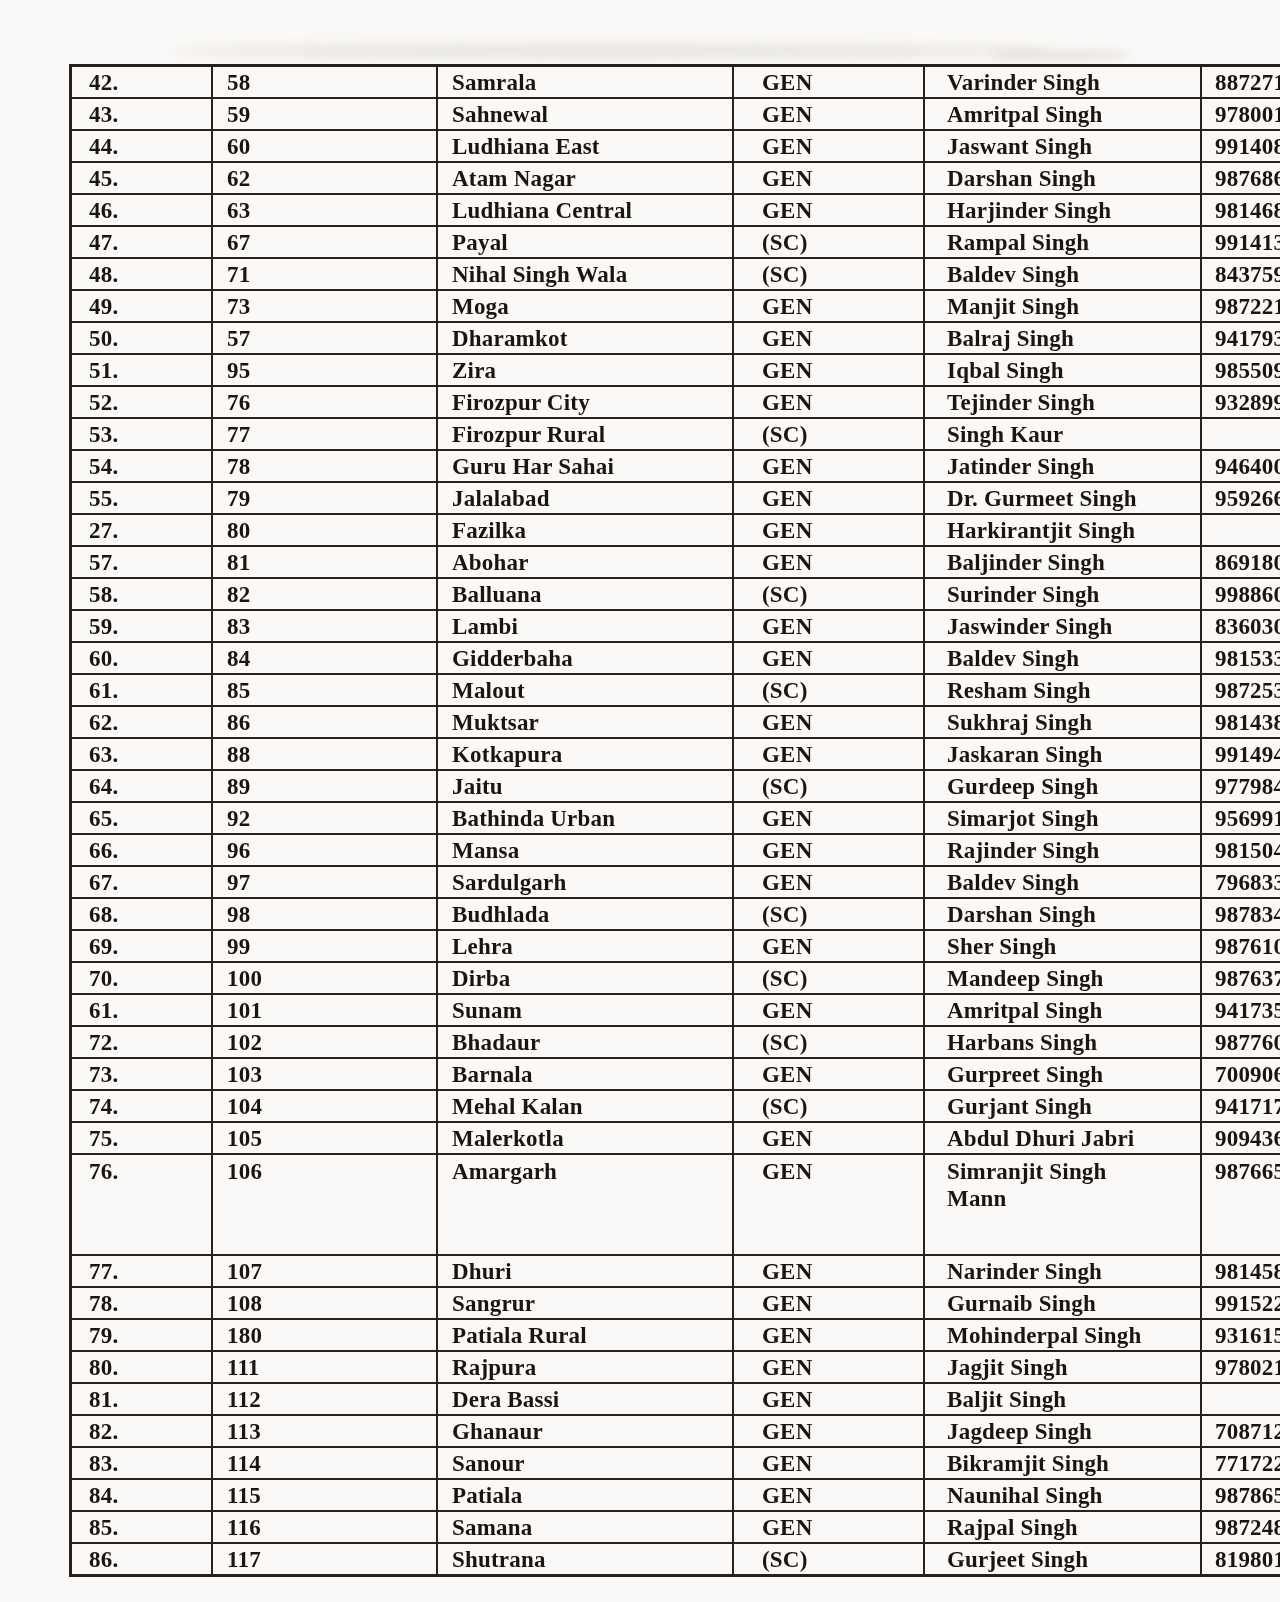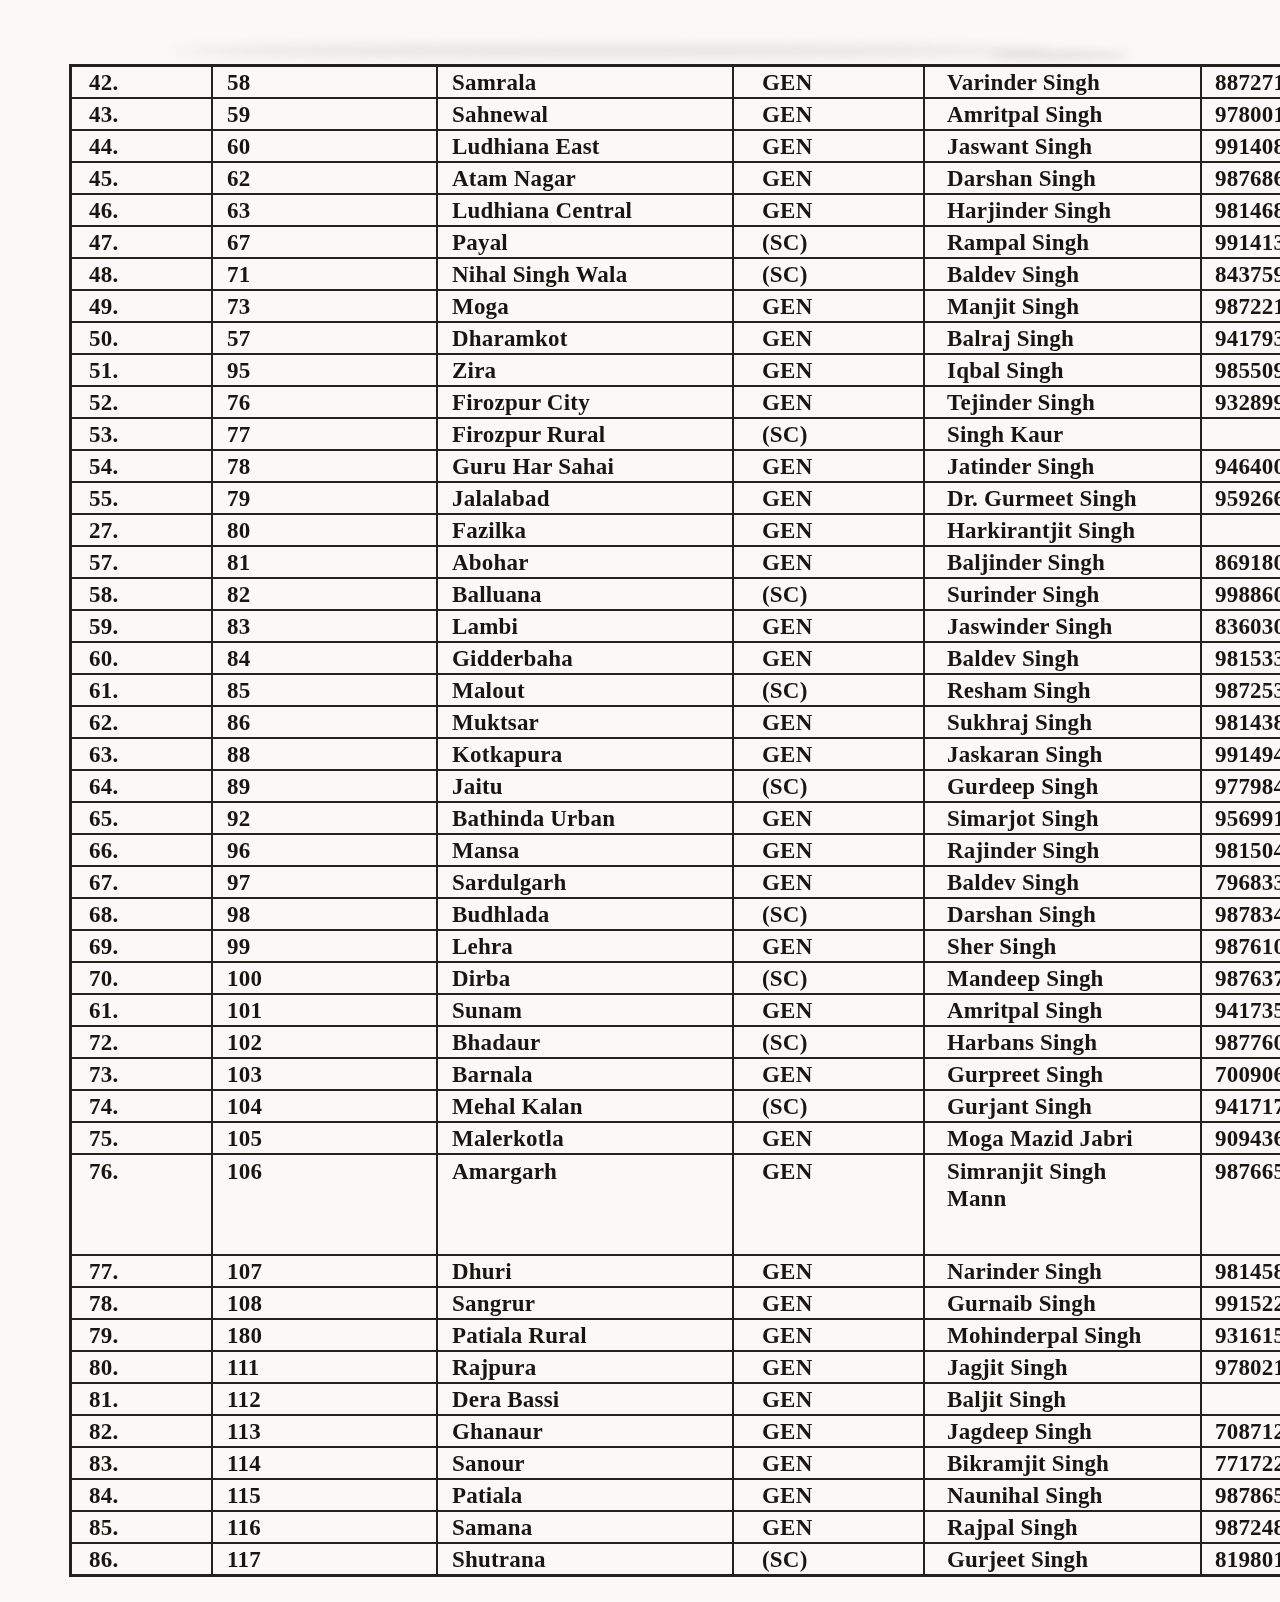--- a/index.html
+++ b/index.html
@@ -349,21 +349,21 @@
           <td class="col-constituency">Mehal Kalan</td>
           <td class="col-category">(SC)</td>
           <td class="col-incharge">Gurjant Singh</td>
           <td class="col-phone">9417173530</td>
         </tr>
         <tr>
           <td class="col-serial">75.</td>
           <td class="col-ac_no">105</td>
           <td class="col-constituency">Malerkotla</td>
           <td class="col-category">GEN</td>
-          <td class="col-incharge">Moga Mazid Jabri</td>
+          <td class="col-incharge">Abdul Dhuri Jabri</td>
           <td class="col-phone">9094360000</td>
         </tr>
         <tr>
           <td class="col-serial">76.</td>
           <td class="col-ac_no">106</td>
           <td class="col-constituency">Amargarh</td>
           <td class="col-category">GEN</td>
           <td class="col-incharge">Simranjit Singh Mann</td>
           <td class="col-phone">9876655005</td>
         </tr>

